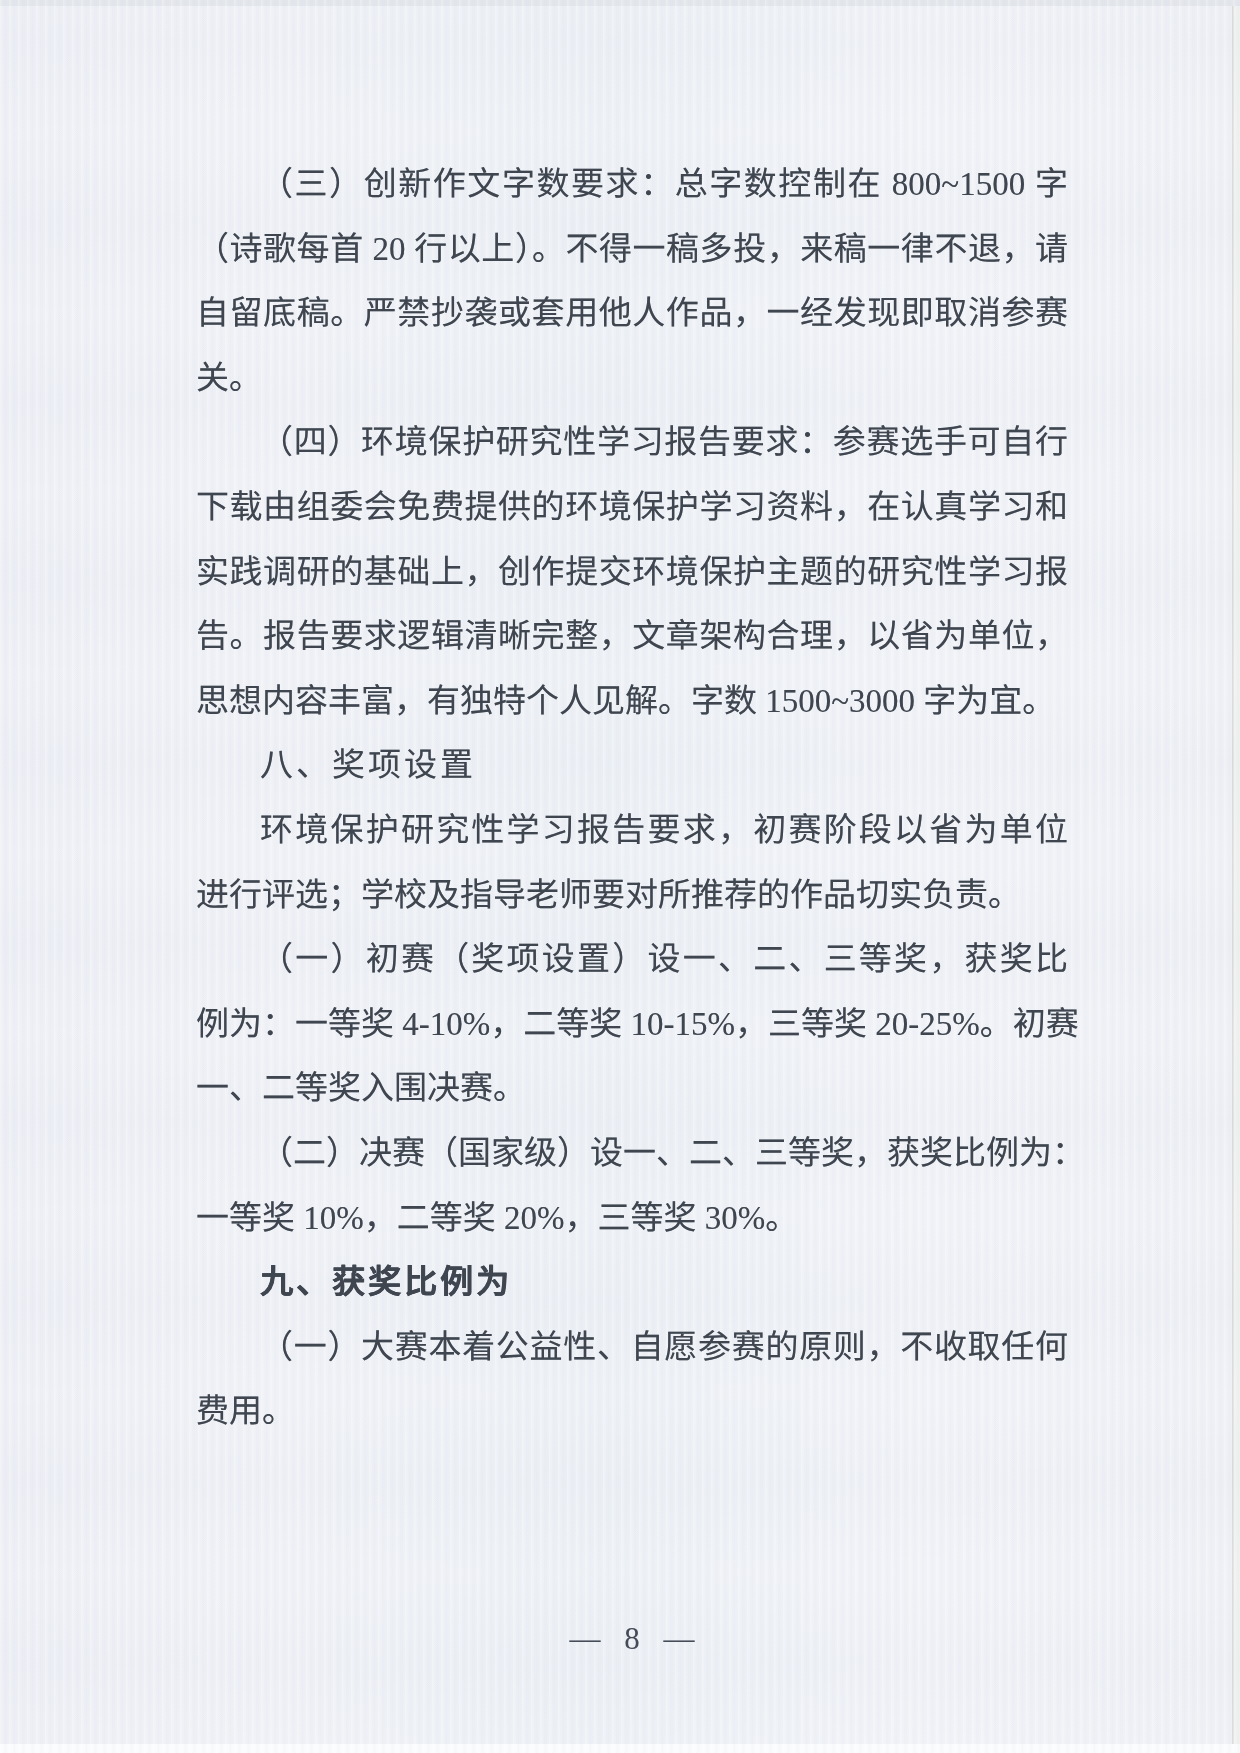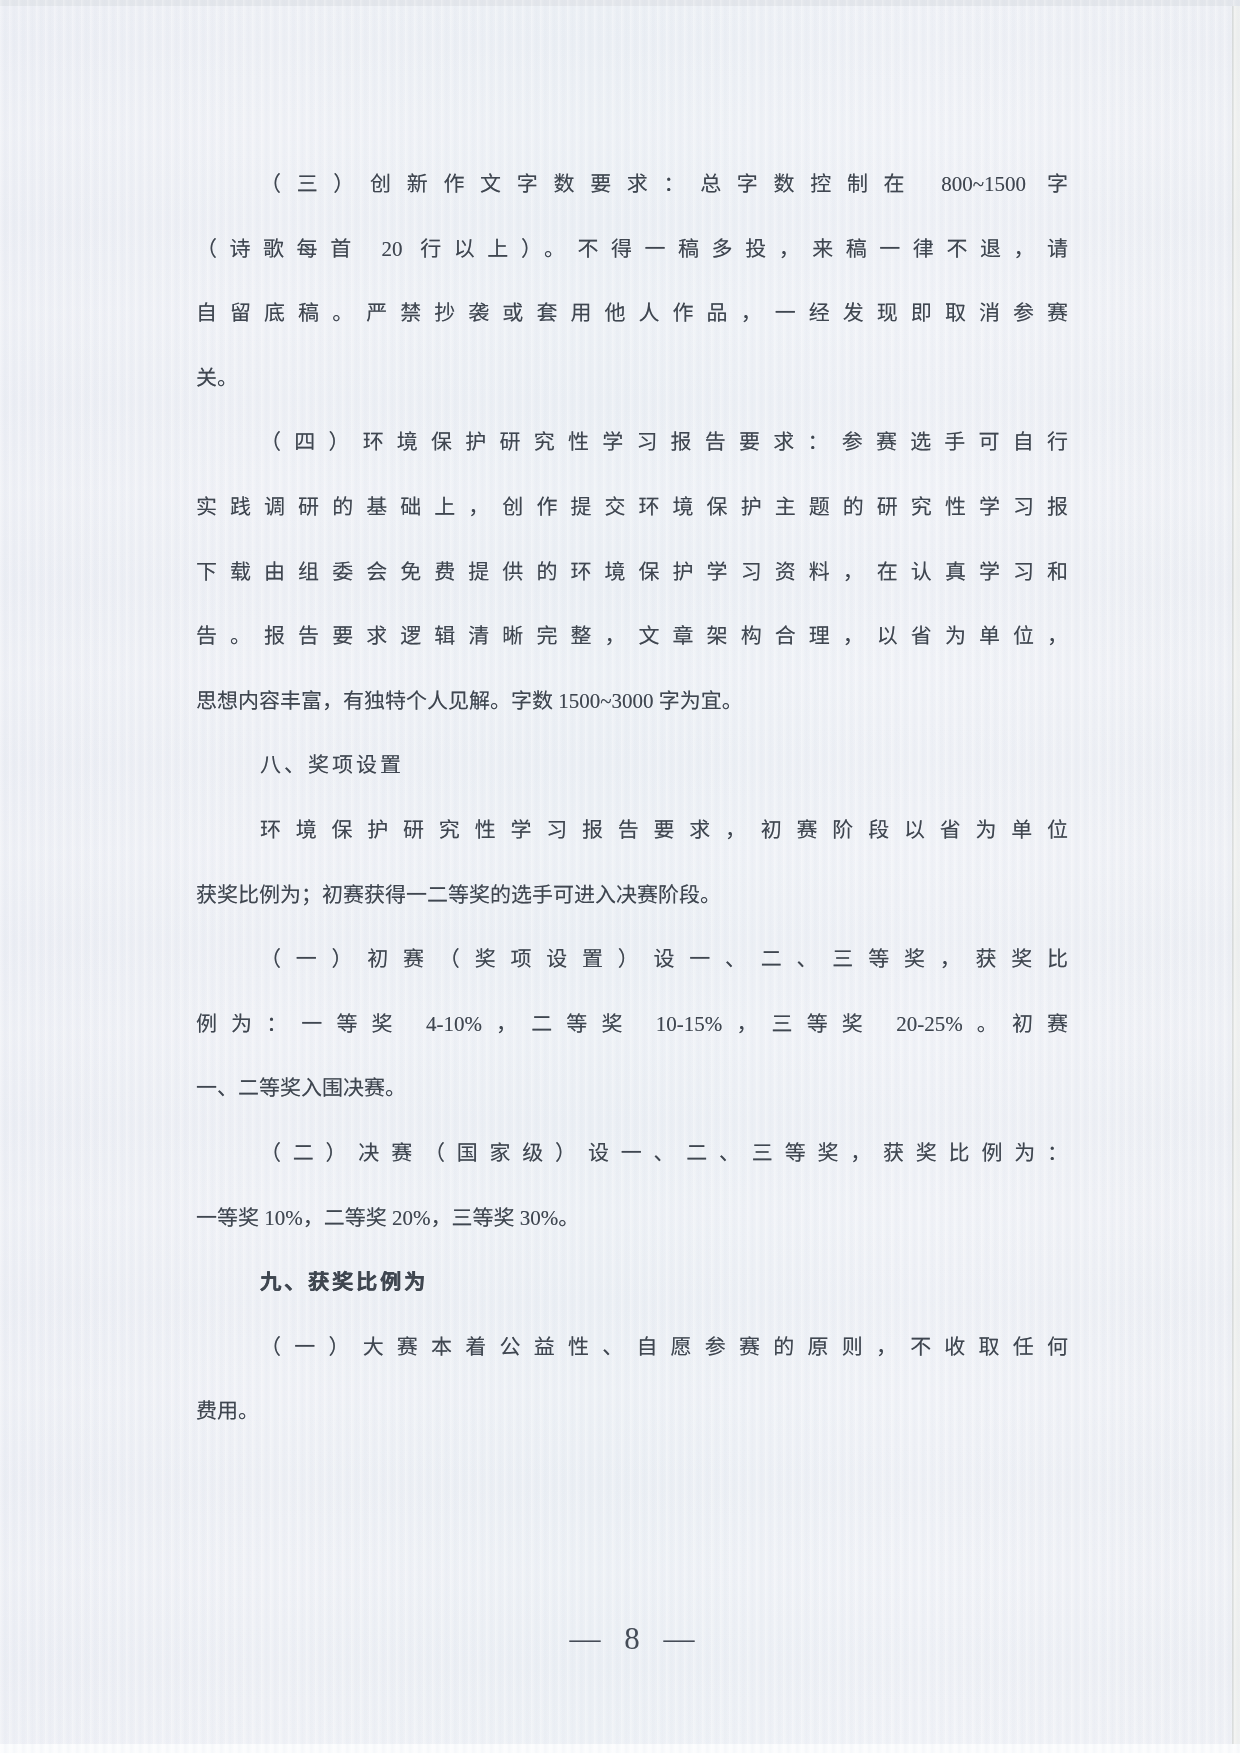--- a/index.html
+++ b/index.html
@@ -60,21 +60,21 @@
     left: 1234px;
     right: 0;
     height: 100%;
     background: #f0f1ef;
   }
   .text-column {
     position: absolute;
     left: 196px;
     top: 152px;
     width: 872px;
-    font-size: 21px;
+    font-size: 33px;
     color: #3f4650;
     text-shadow: 0 0 0.6px rgba(63,70,80,0.45);
   }
   .line {
     height: 64.6px;
     line-height: 64.6px;
     white-space: nowrap;
     text-align: justify;
     text-align-last: justify;
   }
@@ -114,27 +114,27 @@
   <div class="edge-top"></div>
   <div class="edge-bottom"></div>
   <div class="paper-texture"></div>
 
   <div class="text-column">
       <div class="line justify indent">（三）创新作文字数要求：总字数控制在 800~1500 字</div>
       <div class="line justify">（诗歌每首 20 行以上）。不得一稿多投，来稿一律不退，请</div>
       <div class="line justify">自留底稿。严禁抄袭或套用他人作品，一经发现即取消参赛</div>
       <div class="line last">关。</div>
       <div class="line justify indent">（四）环境保护研究性学习报告要求：参赛选手可自行</div>
+      <div class="line justify">下载由组委会免费提供的环境保护学习资料，在认真学习和</div>
       <div class="line justify">实践调研的基础上，创作提交环境保护主题的研究性学习报</div>
-      <div class="line justify">下载由组委会免费提供的环境保护学习资料，在认真学习和</div>
       <div class="line justify">告。报告要求逻辑清晰完整，文章架构合理，以省为单位，</div>
       <div class="line last">思想内容丰富，有独特个人见解。字数 1500~3000 字为宜。</div>
       <div class="line indent heading">八、奖项设置</div>
       <div class="line justify indent">环境保护研究性学习报告要求，初赛阶段以省为单位</div>
-      <div class="line last">获奖比例为；初赛获得一二等奖的选手可进入决赛阶段。</div>
+      <div class="line last">进行评选；学校及指导老师要对所推荐的作品切实负责。</div>
       <div class="line justify indent">（一）初赛（奖项设置）设一、二、三等奖，获奖比</div>
       <div class="line justify">例为：一等奖 4-10%，二等奖 10-15%，三等奖 20-25%。初赛</div>
       <div class="line last">一、二等奖入围决赛。</div>
       <div class="line justify indent">（二）决赛（国家级）设一、二、三等奖，获奖比例为：</div>
       <div class="line last">一等奖 10%，二等奖 20%，三等奖 30%。</div>
       <div class="line indent heading bold">九、获奖比例为</div>
       <div class="line justify indent">（一）大赛本着公益性、自愿参赛的原则，不收取任何</div>
       <div class="line last">费用。</div>
     </div>
 

